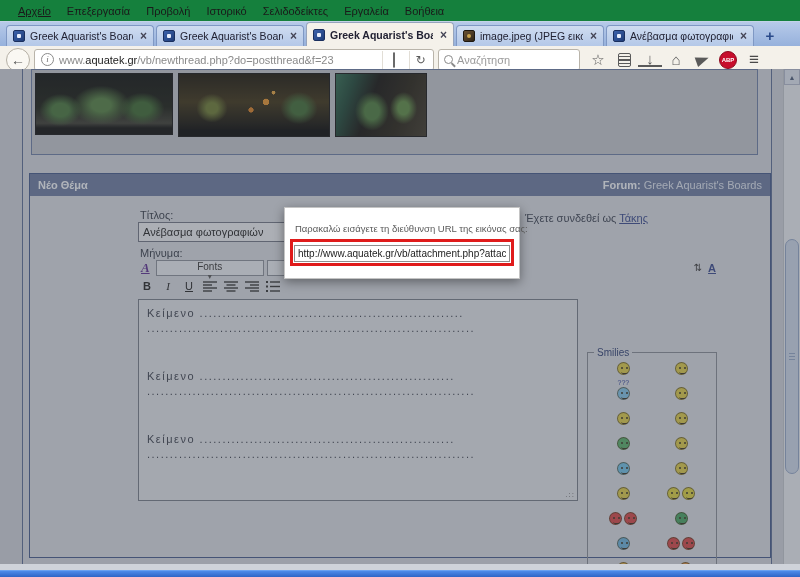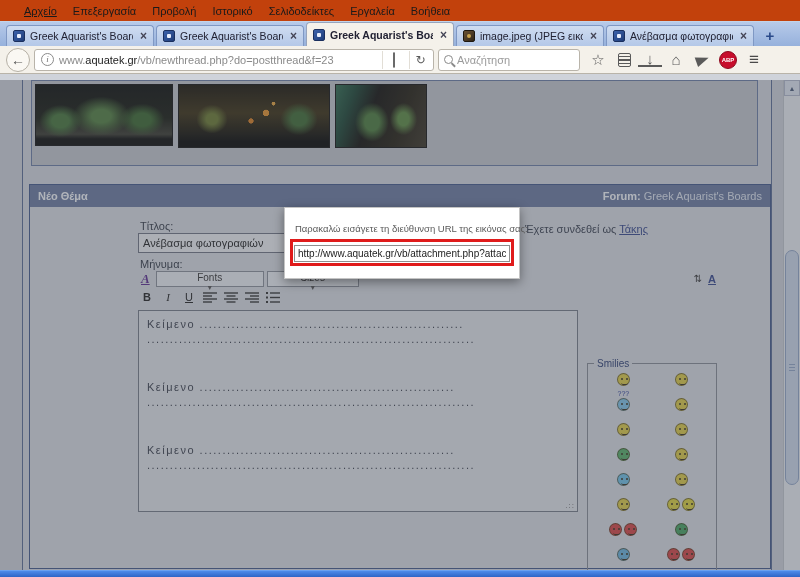--- a/index.html
+++ b/index.html
@@ -1,21 +1,21 @@
 <!DOCTYPE html>
 <html><head>
 <meta charset="utf-8">
 <style>
   * { margin:0; padding:0; box-sizing:border-box; }
   html,body { width:800px; height:577px; overflow:hidden; }
   body { font-family:"Liberation Sans","DejaVu Sans",sans-serif; }
   .screen { position:relative; width:800px; height:577px; background:#cfd3da; overflow:hidden; }
 
   
-  .menubar { height:22px; background:#c2410c; display:flex; align-items:center; padding-left:16px;
+  .menubar { height:22px; background:#15803d; display:flex; align-items:center; padding-left:10px;
              font-size:11px; color:#1a1a1a; border-bottom:1px solid #c3d3e8;}
   .menubar .mitem { padding:3px 8px; cursor:default; }
   .menubar .mitem:first-child { text-decoration:underline; }
 
   .tabstrip { height:24px; background:linear-gradient(#b7cae9,#96b1dc); display:flex; align-items:flex-end; padding-left:6px; }
   .tab { width:148px; height:21px; margin-right:2px; display:flex; align-items:center; gap:5px;
          background:linear-gradient(#cfdcf0,#b4c8e8); border:1px solid #7f98c4; border-bottom:none;
          border-radius:4px 4px 0 0; padding:0 4px 0 6px; font-size:10.5px; color:#223; overflow:hidden; }
   .tab.active { height:24px; background:#f4f1ea; border-color:#96a4bd; font-weight:bold; }
   .tab .tlabel { flex:1; white-space:nowrap; overflow:hidden; }
@@ -55,21 +55,21 @@
   .libicon { width:13px; height:14px; border:1.5px solid #5a5a5a; border-radius:2px;
              background:repeating-linear-gradient(#f4f1ea 0 2px,#5a5a5a 2px 3.5px); }
   .dlicon { font-weight:bold; border-bottom:2px solid #5a5a5a; line-height:13px; height:15px;}
   .sendicon { width:0; height:0; border-left:13px solid #5a5a5a; border-top:5px solid transparent;
               border-bottom:5px solid transparent; transform:rotate(-20deg);}
   .abp { width:18px; height:18px; border-radius:50%; background:#c70d2c; color:#fff; font-size:6px;
          font-weight:bold; display:flex; align-items:center; justify-content:center; border:1px solid #8d0a20;}
   .burger { font-size:17px; font-weight:bold; color:#4a4a4a; }
 
   
-  .viewport { position:absolute; top:80px; left:0; width:800px; height:495px; background:#cfd3da; overflow:hidden;}
+  .viewport { position:absolute; top:69px; left:0; width:800px; height:495px; background:#cfd3da; overflow:hidden;}
   .pagecol { position:absolute; left:22px; width:750px; top:0; height:495px; background:#d4d8df;
              border-left:1px solid #5a6d94; border-right:1px solid #5a6d94;}
   .photosbox { position:absolute; left:8px; top:0; width:727px; height:86px; border:1px solid #6b7ea6;
                background:#c3c7ce; padding:3px; display:flex; gap:5px;}
   .photo { height:62px; border:1px solid #111;}
   .photo.p1 { width:138px;
     background:radial-gradient(ellipse 34px 26px at 18% 60%,#46763a 25%,rgba(0,0,0,0) 62%),
                radial-gradient(ellipse 44px 30px at 48% 52%,#527f40 22%,rgba(0,0,0,0) 65%),
                radial-gradient(ellipse 36px 26px at 78% 58%,#3b682f 25%,rgba(0,0,0,0) 62%),
                linear-gradient(#0c0e0b 0%,#171a10 55%,#3a3a30 82%,#0c0c0a 90%);}

